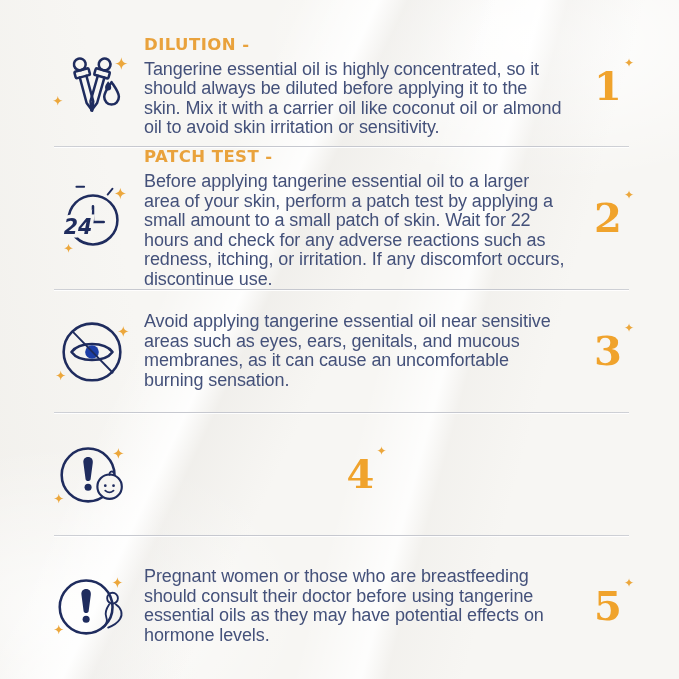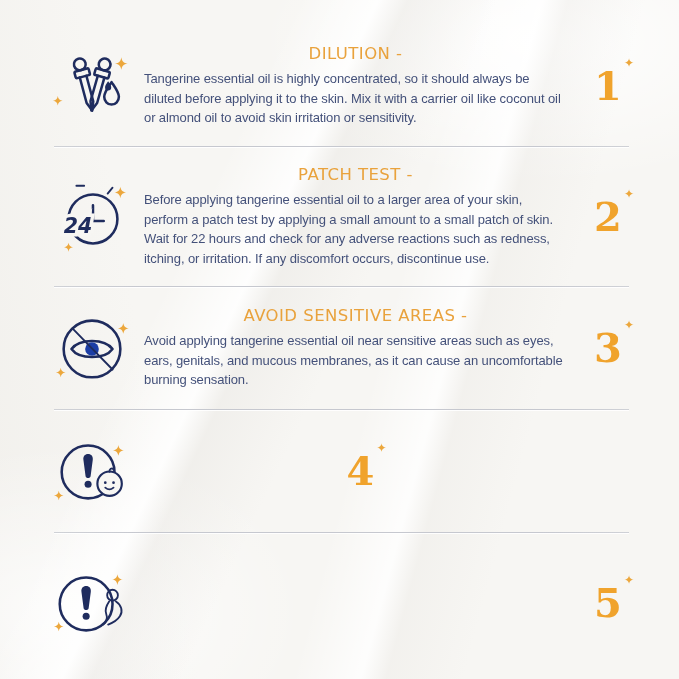--- a/index.html
+++ b/index.html
@@ -42,27 +42,26 @@
   .spark { fill:var(--sparkle,#eca73c); stroke:none; }
   .pupil { fill:#1c3ea6; stroke:none; }
   .clock-num {
     font-family:"DejaVu Sans", sans-serif; font-weight:bold; font-style:italic;
     font-size:21px; fill:currentColor;
     paint-order:stroke; stroke:#f7f6f3; stroke-width:7px;
   }
   .content { padding-right:10px; }
   .title {
     font-family:"DejaVu Sans", sans-serif;
-    font-size:16.5px; font-weight:400; letter-spacing:.45px;
+    font-size:16.5px; font-weight:700; letter-spacing:.45px;
     color:var(--heading,#e9a23c);
     margin-bottom:6px;
-    text-align:center;
   }
   .body {
-    font-size:13px; line-height:19.5px; letter-spacing:-.1px;
+    font-size:18px; line-height:19.5px; letter-spacing:-.1px;
     color:var(--body,#44517a);
   }
   .num {
     position:relative; justify-self:center; align-self:center;
     width:56px; text-align:center;
   }
   .num-text {
     font-family:"DejaVu Serif", serif; font-weight:700;
     font-size:40px; line-height:1;
     color:var(--number,#f0a32c);
@@ -155,21 +154,20 @@
         <path class="ic-stroke-thin" d="M25,25 L66,67"></path>
         <g transform="translate(77,25) scale(.85)">
             <path class="spark" d="M0,-6.5 C.7,-2.3 2.3,-.7 6.5,0 C2.3,.7 .7,2.3 0,6.5 C-.7,2.3 -2.3,.7 -6.5,0 C-2.3,-.7 -.7,-2.3 0,-6.5 Z"></path>
           </g>
         <g transform="translate(13,70) scale(.75)">
             <path class="spark" d="M0,-6.5 C.7,-2.3 2.3,-.7 6.5,0 C2.3,.7 .7,2.3 0,6.5 C-.7,2.3 -2.3,.7 -6.5,0 C-2.3,-.7 -.7,-2.3 0,-6.5 Z"></path>
           </g>
       </svg>
     </div>
     <div class="content">
-      <h2 class="title">AVOID SENSITIVE AREAS -</h2>
       <p class="body">Avoid applying tangerine essential oil near sensitive areas such as eyes, ears, genitals, and mucous membranes, as it can cause an uncomfortable burning sensation.</p>
     </div>
     <div class="num">
       <span class="num-text">3</span>
       <span class="num-sparkle">✦</span>
     </div>
   </section>
 
   <div class="divider"></div>
 
@@ -211,20 +209,21 @@
         <path class="ic-stroke-thin" d="M69.5,43.5 c5.5,3.5 7.5,10 4,15 c-2.5,3.8 -6.5,6.5 -12,8.5"></path>
         <g transform="translate(71,21) scale(.85)">
             <path class="spark" d="M0,-6.5 C.7,-2.3 2.3,-.7 6.5,0 C2.3,.7 .7,2.3 0,6.5 C-.7,2.3 -2.3,.7 -6.5,0 C-2.3,-.7 -.7,-2.3 0,-6.5 Z"></path>
           </g>
         <g transform="translate(11,69) scale(.75)">
             <path class="spark" d="M0,-6.5 C.7,-2.3 2.3,-.7 6.5,0 C2.3,.7 .7,2.3 0,6.5 C-.7,2.3 -2.3,.7 -6.5,0 C-2.3,-.7 -.7,-2.3 0,-6.5 Z"></path>
           </g>
       </svg>
     </div>
     <div class="content">
+      <p class="body">Pregnant women or those who are breastfeeding should consult their doctor before using tangerine essential oils as they may have potential effects on hormone levels.</p>
     </div>
     <div class="num">
       <span class="num-text">5</span>
       <span class="num-sparkle">✦</span>
     </div>
   </section>
 
 </div>
 
 </body></html>

